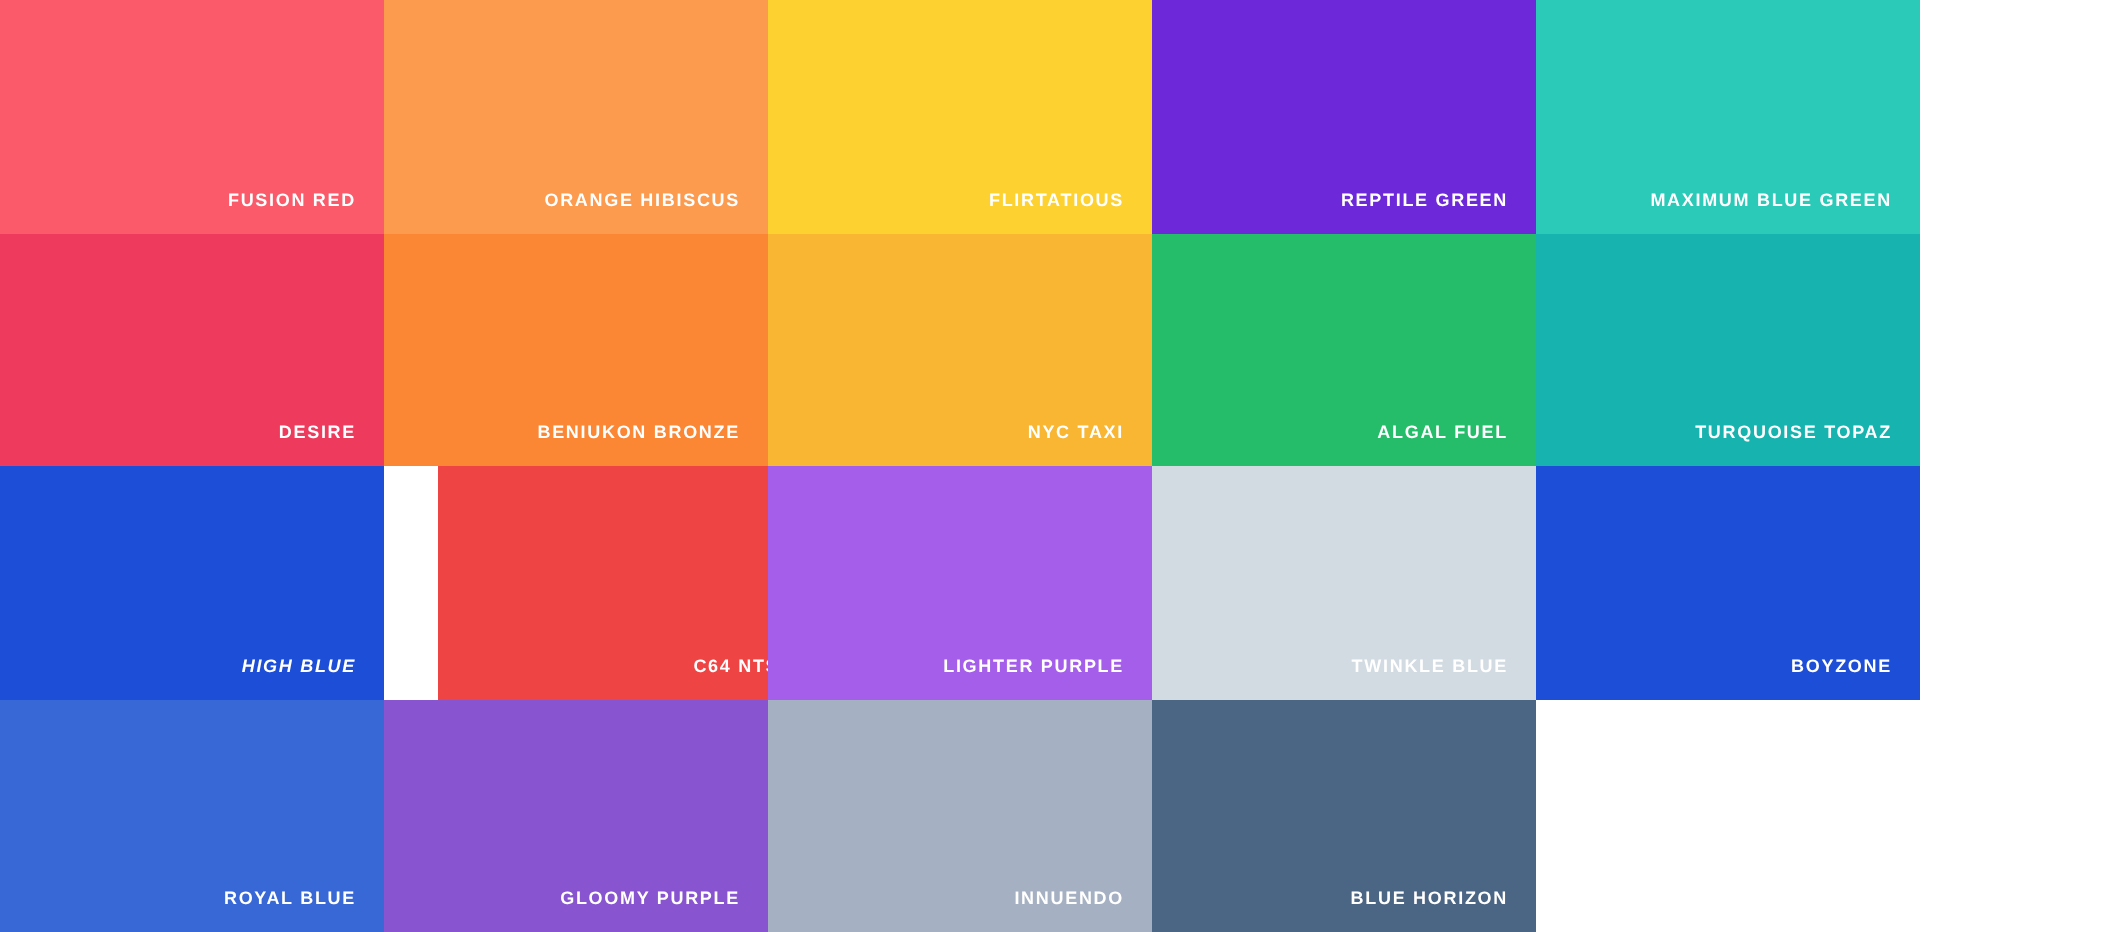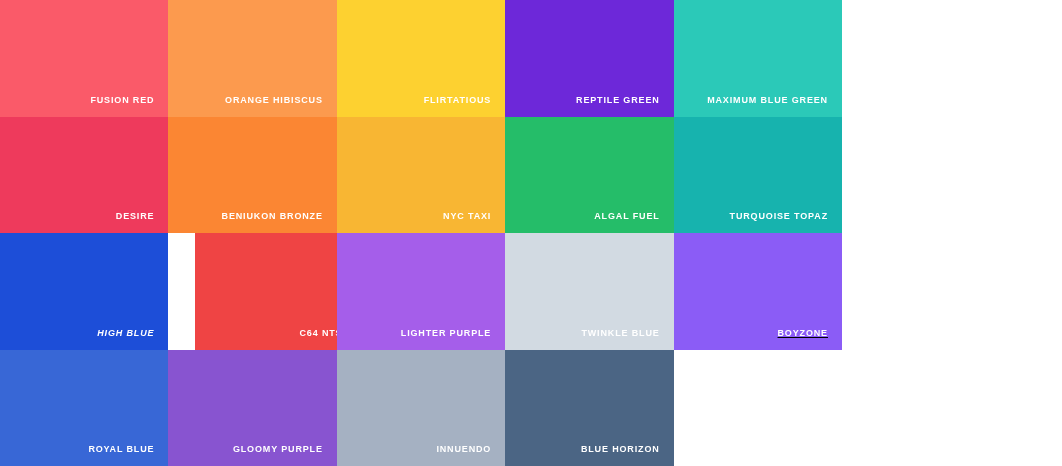--- a/index.html
+++ b/index.html
@@ -36,21 +36,21 @@
     text-transform: uppercase;
     line-height: 1;
     padding: 0 14px 12px 0;
     white-space: nowrap;
     user-select: none;
   }
 </style>
 </head>
 <body>
 
-<div id="palette-grid" style="width: 842px; height: 466px; grid-template-columns: repeat(5, 1fr); grid-template-rows: repeat(4, 1fr);">
+<div id="palette-grid" style="width: 960px; height: 466px; grid-template-columns: repeat(5, 1fr); grid-template-rows: repeat(4, 1fr);">
     <div class="swatch" style="background-color: rgb(250, 90, 105);">
       <span class="swatch-label" style="color: rgb(255, 255, 255);">FUSION RED</span>
     </div>
     <div class="swatch" style="background-color: rgb(252, 154, 78);">
       <span class="swatch-label" style="color: rgb(255, 255, 255);">ORANGE HIBISCUS</span>
     </div>
     <div class="swatch" style="background-color: rgb(253, 209, 48);">
       <span class="swatch-label" style="color: rgb(255, 255, 255);">FLIRTATIOUS</span>
     </div>
     <div class="swatch" style="background-color: #6d28d9; text-align: right;">
@@ -79,21 +79,21 @@
     </div>
     <div class="swatch" style="background-color: #ef4444; margin-left: 27px;">
       <span class="swatch-label" style="color: rgb(255, 255, 255);">C64 NTSC</span>
     </div>
     <div class="swatch" style="background-color: rgb(165, 94, 234);">
       <span class="swatch-label" style="color: rgb(255, 255, 255);">LIGHTER PURPLE</span>
     </div>
     <div class="swatch" style="background-color: rgb(210, 218, 226);">
       <span class="swatch-label" style="color: rgb(255, 255, 255);">TWINKLE BLUE</span>
     </div>
-    <div class="swatch" style="background-color: #8b5cf6; text-decoration: underline;">
+    <div class="swatch" style="background-color: #1d4ed8;">
       <span class="swatch-label" style="color: rgb(255, 255, 255);">BOYZONE</span>
     </div>
     <div class="swatch" style="background-color: rgb(56, 103, 214);">
       <span class="swatch-label" style="color: rgb(255, 255, 255); margin-left: 19px;">ROYAL BLUE</span>
     </div>
     <div class="swatch" style="background-color: rgb(136, 84, 208);">
       <span class="swatch-label" style="color: rgb(255, 255, 255);">GLOOMY PURPLE</span>
     </div>
     <div class="swatch" style="background-color: rgb(165, 177, 194);">
       <span class="swatch-label" style="color: rgb(255, 255, 255);">INNUENDO</span>

